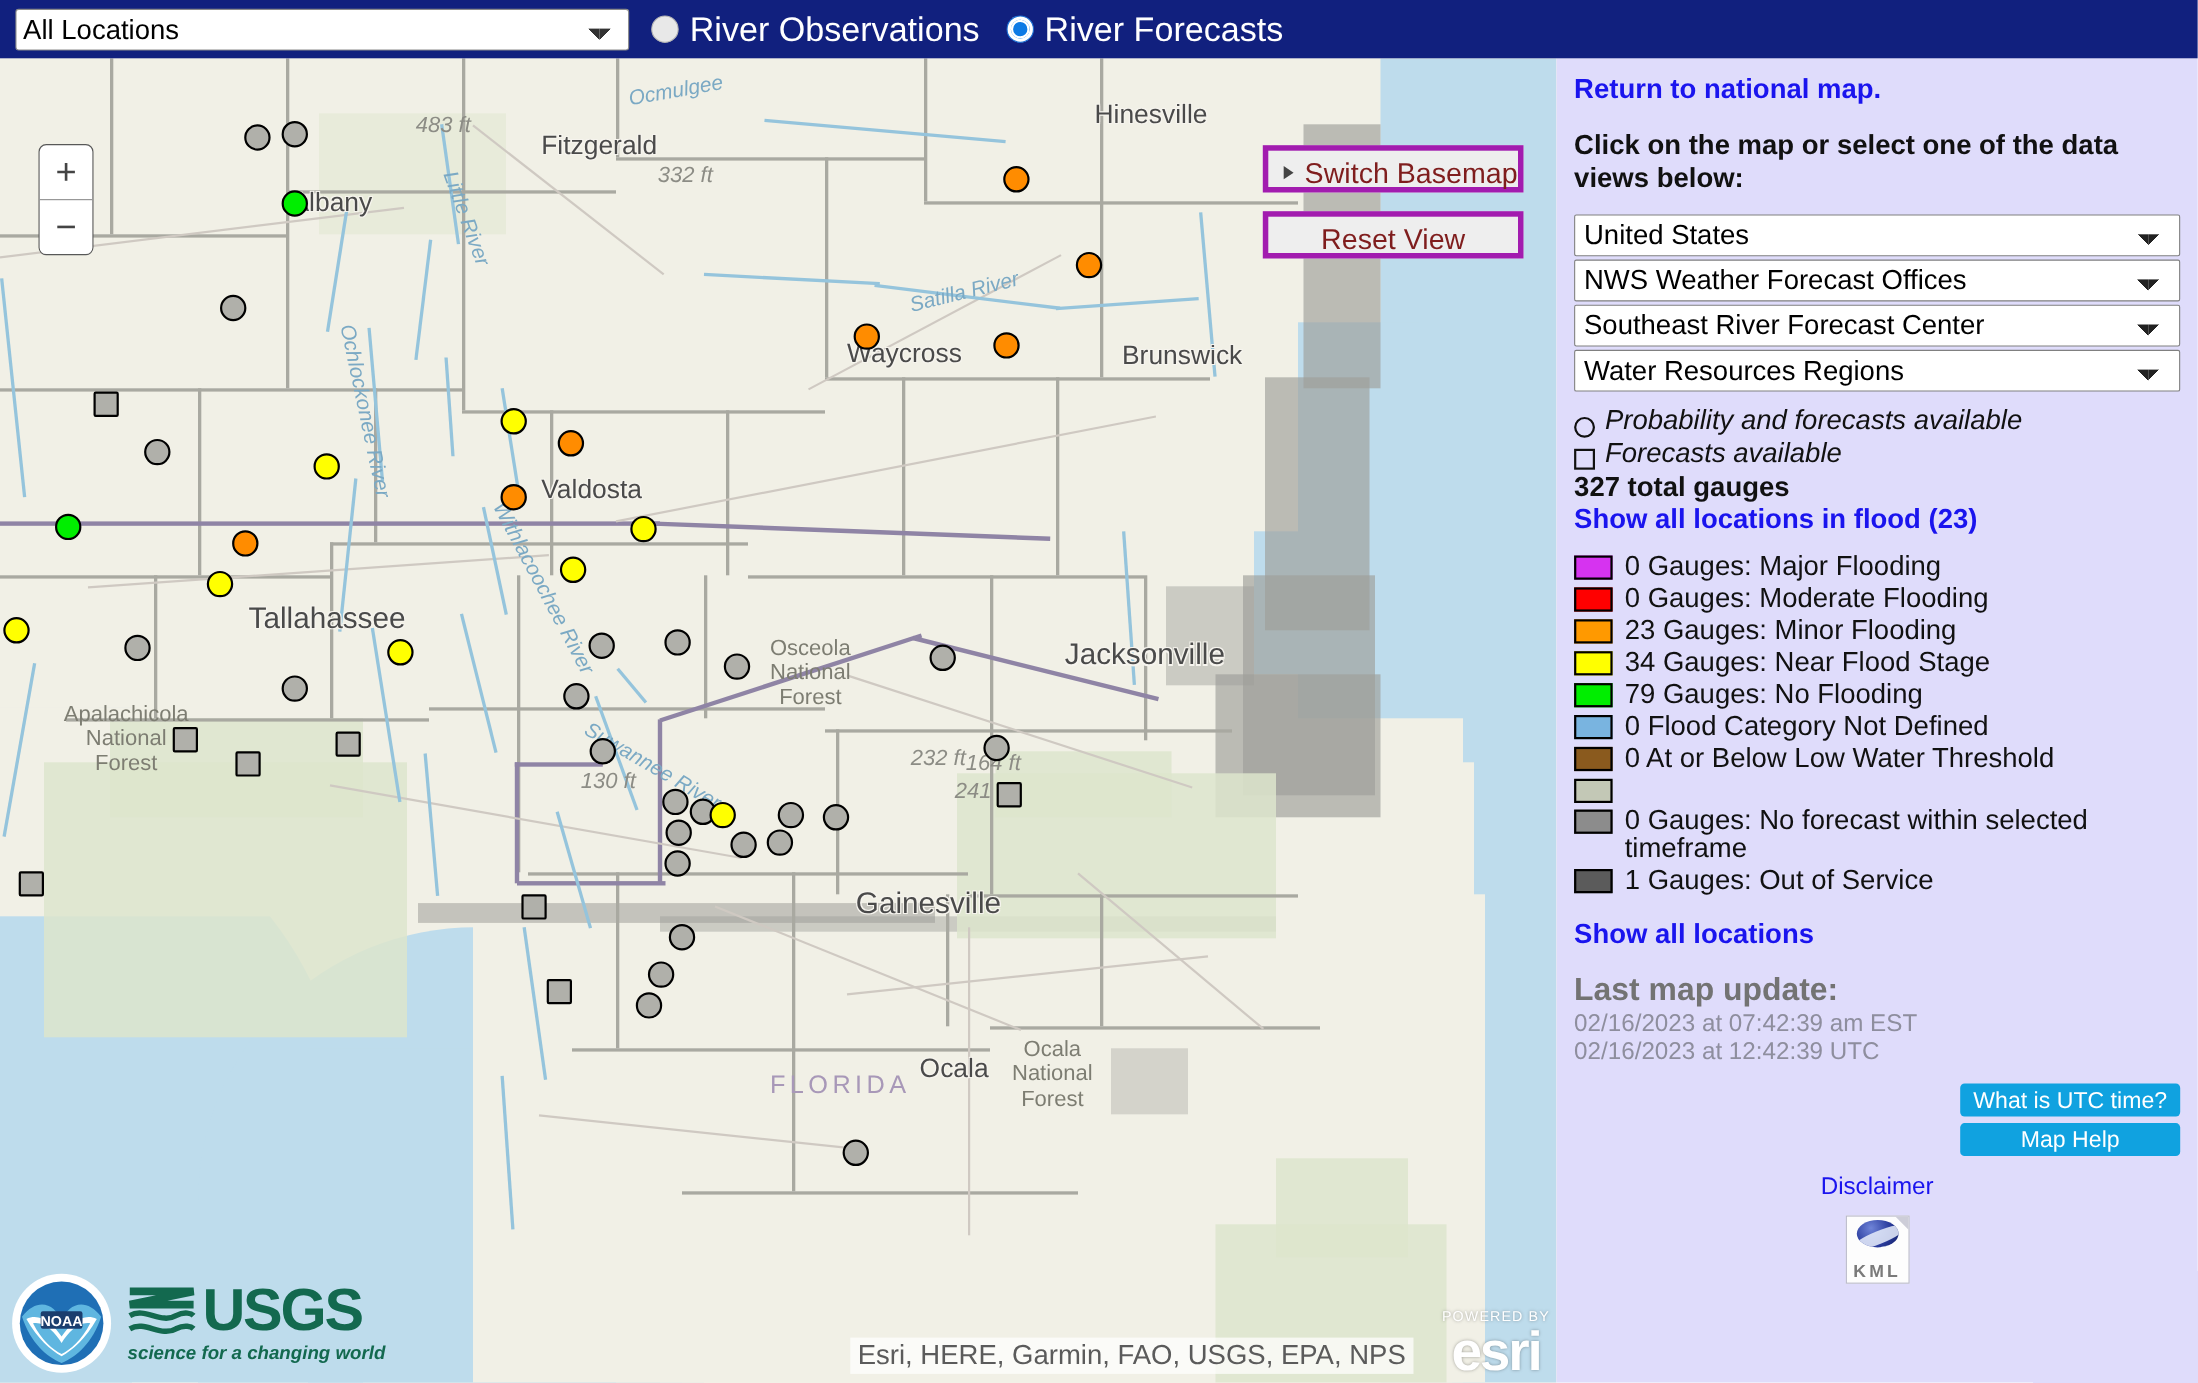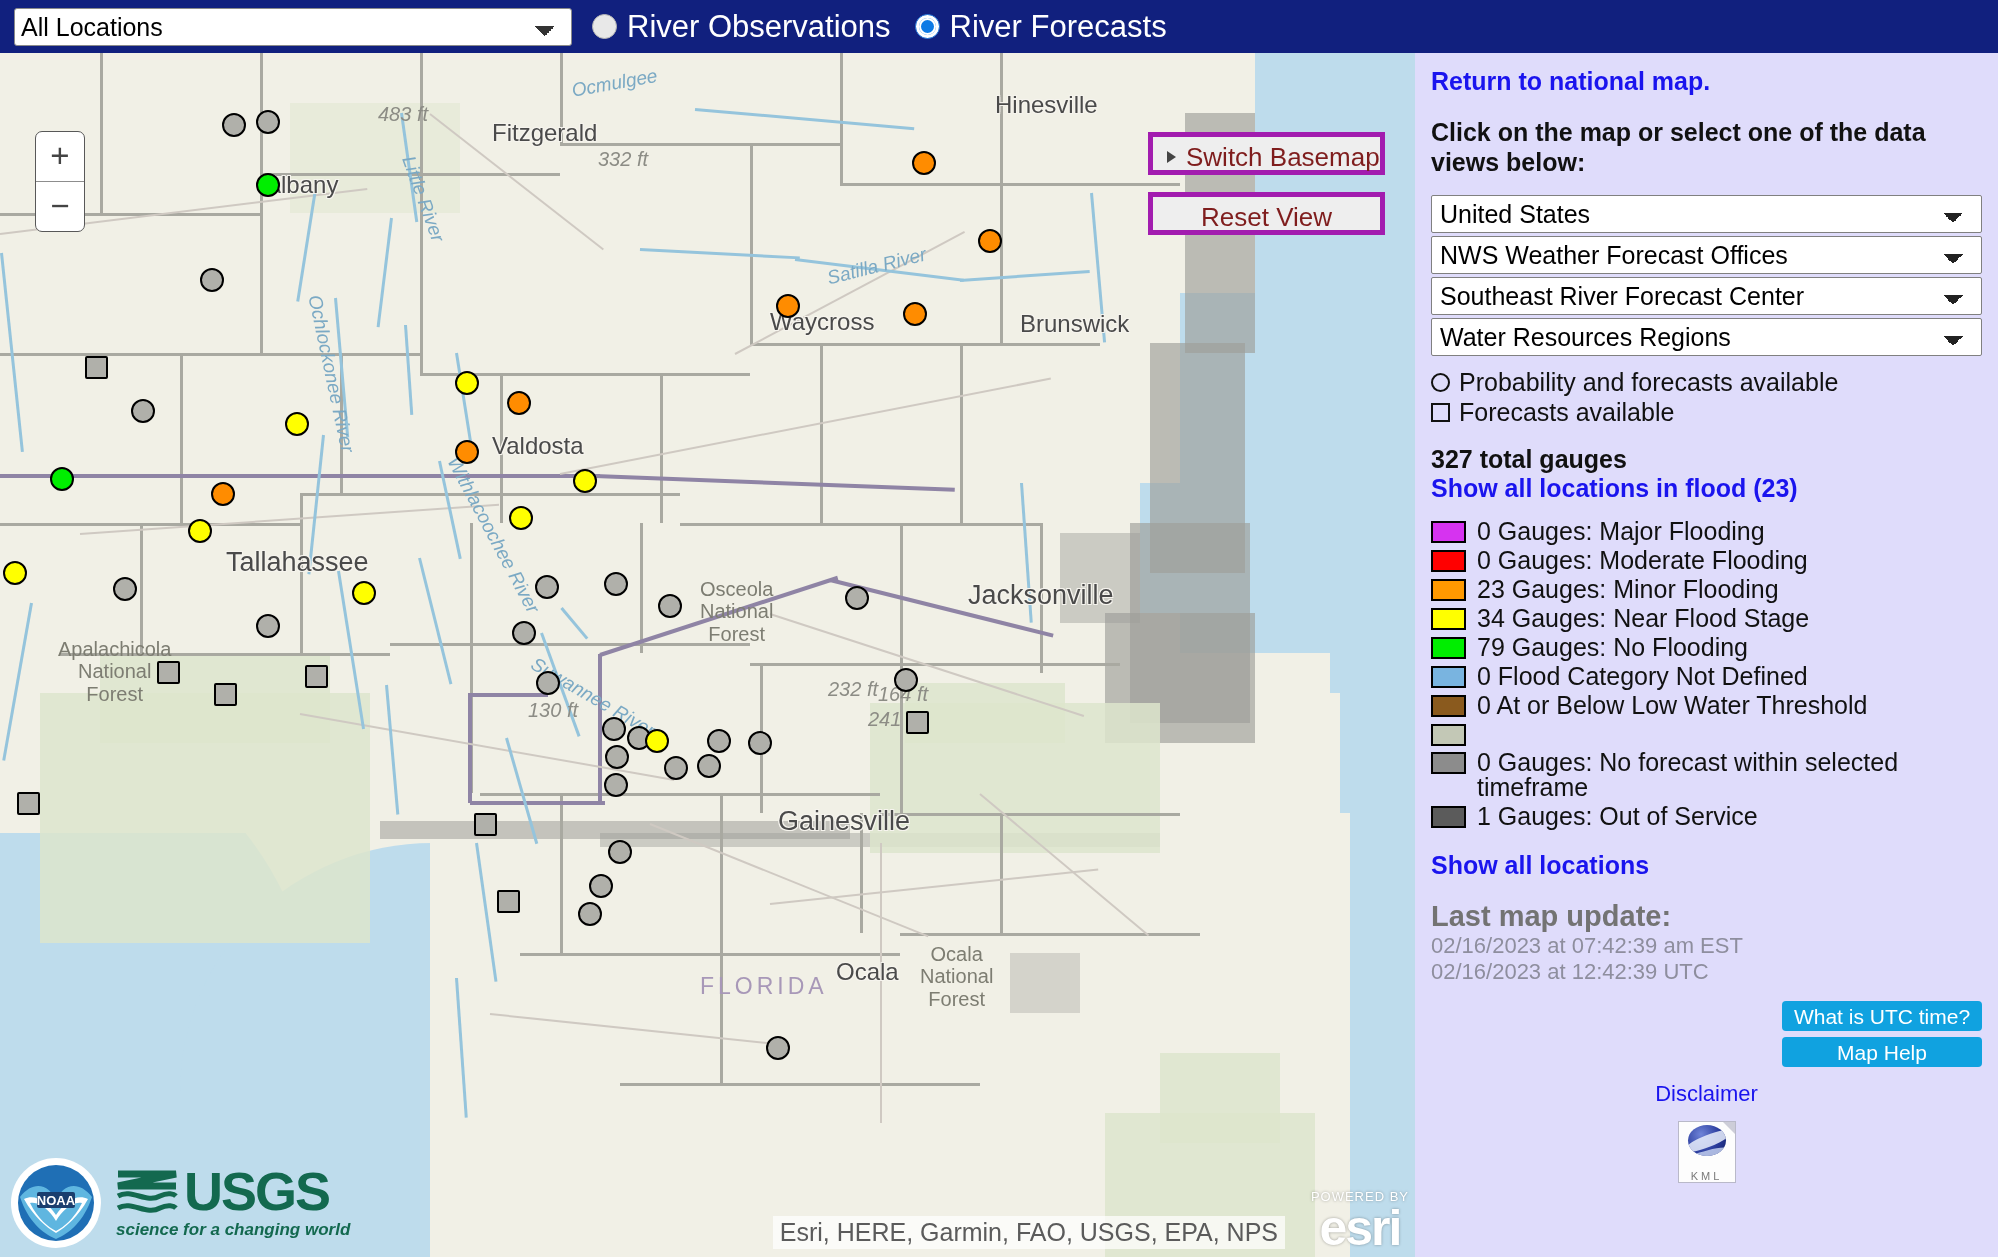--- a/index.html
+++ b/index.html
@@ -211,30 +211,30 @@
     appearance:none; -webkit-appearance:none;
     background-image:
       linear-gradient(45deg, transparent 50%, #222 50%),
       linear-gradient(135deg, #222 50%, transparent 50%);
     background-position:
       calc(100% - 28px) 17px,
       calc(100% - 18px) 17px;
     background-size: 10px 10px, 10px 10px;
     background-repeat: no-repeat;
   }
-  .sb-symrow { display:flex; align-items:center; font-size:25px; line-height:1.18; }
+  .sb-symrow { display:flex; align-items:flex-end; font-size:25px; line-height:1.18;font-style:italic; }
   .sym-circle {
     width:19px; height:19px; border:2px solid #111; border-radius:50%;
     display:inline-block; margin-right:9px; flex:0 0 auto; background:transparent;
   }
   .sym-square {
     width:19px; height:19px; border:2px solid #111;
     display:inline-block; margin-right:9px; flex:0 0 auto; background:transparent;
   }
-  .sb-total { font-weight:bold; font-size:25px; margin-top:18px; }
+  .sb-total { font-weight:bold; font-size:25px; margin-top:2px; }
   .sb-flood-link { font-weight:bold; font-size:25px; margin-bottom:16px; }
   .legend-row { display:flex; align-items:flex-start; font-size:25px; line-height:1.0; margin-bottom:4px; }
   .legend-sw {
     width:35px; height:22px; border:2px solid #000;
     flex:0 0 auto; margin-right:11px; margin-top:2px;
   }
   .legend-txt { white-space: normal; }
   .sb-showall { font-weight:bold; font-size:25px; margin-top:22px; margin-bottom:20px; }
   .sb-update-lbl { color:#737373; font-weight:bold; font-size:29px; }
   .sb-update-line { color:#8e8e9e; font-size:22px; line-height:1.18; }
@@ -264,21 +264,21 @@
     width:52px; height:12px; background:#e9eefb;
     transform: rotate(-22deg); border-radius:50%;
     opacity:.85;
   }
   .kml-globe::after {
     content:""; position:absolute; left:-2px; top:25px;
     width:46px; height:9px; background:#ccd8f4;
     transform: rotate(-14deg); border-radius:50%;
     opacity:.8;
   }
-  .kml-text { font-size:11px; font-weight:normal; color:#7a7a7a; letter-spacing:3px; margin-top:14px; }
+  .kml-text { font-size:16px; font-weight:bold; color:#7a7a7a; letter-spacing:3px; margin-top:14px; }
   .kml-fold {
     position:absolute; right:0; top:0;
     width:0; height:0;
     border-left: 12px solid transparent;
     border-top: 12px solid #cdcdd8;
   }
 </style>
 </head>
 <body>
 

